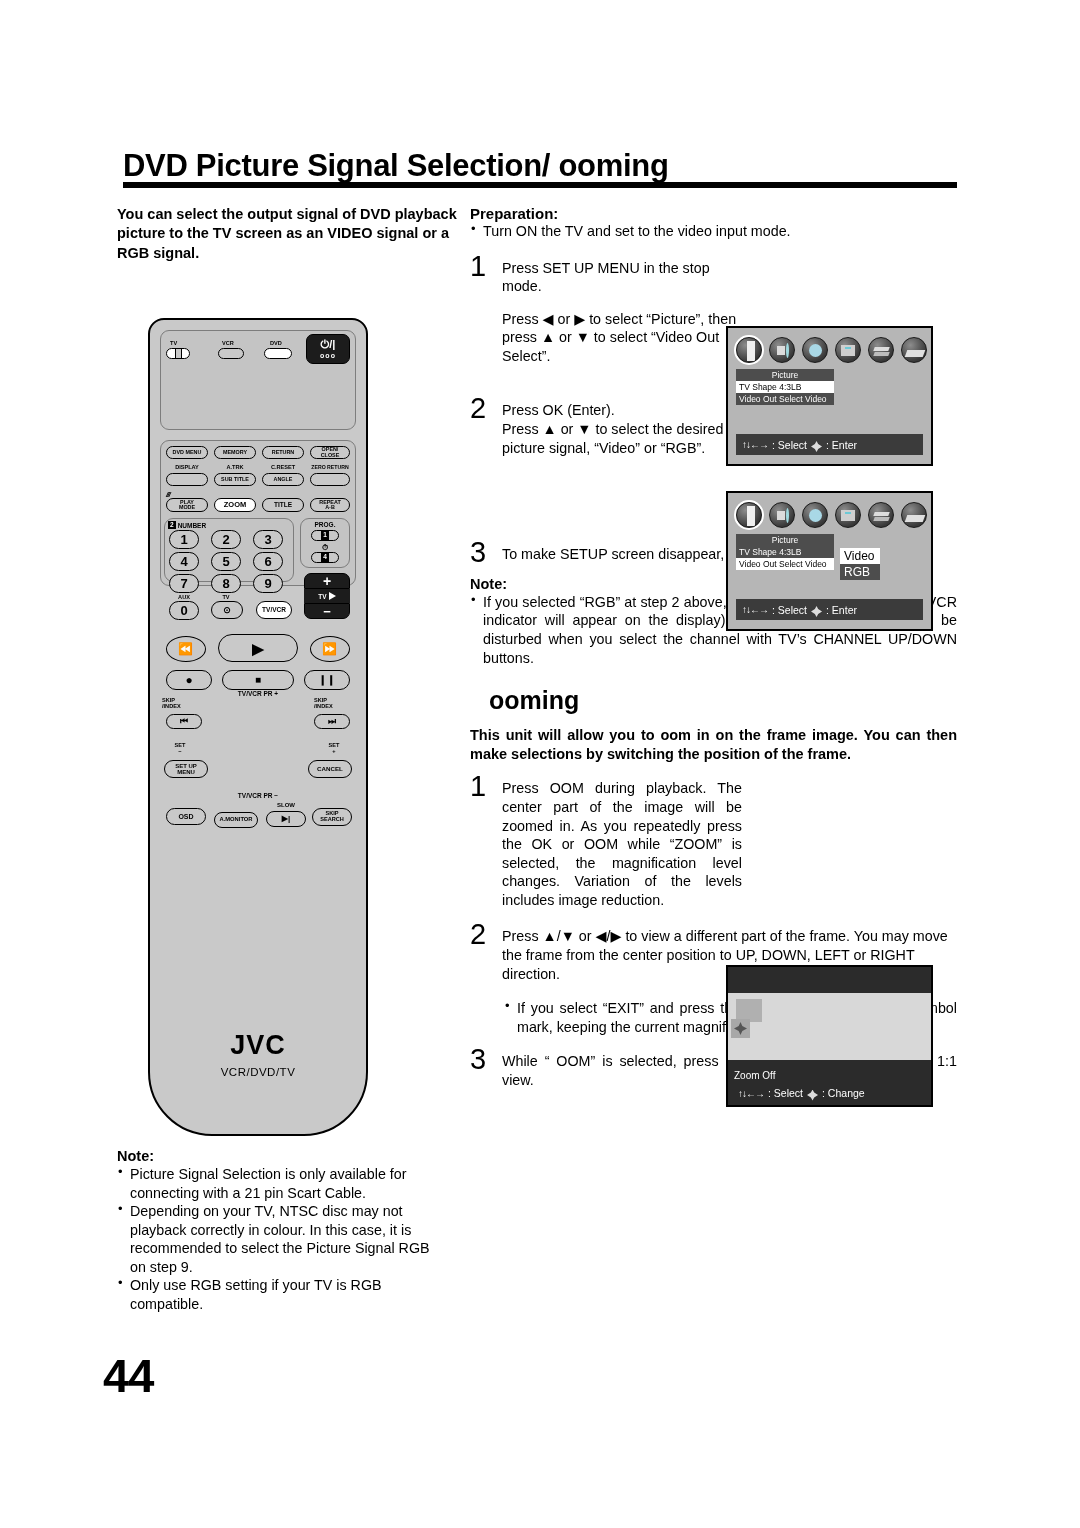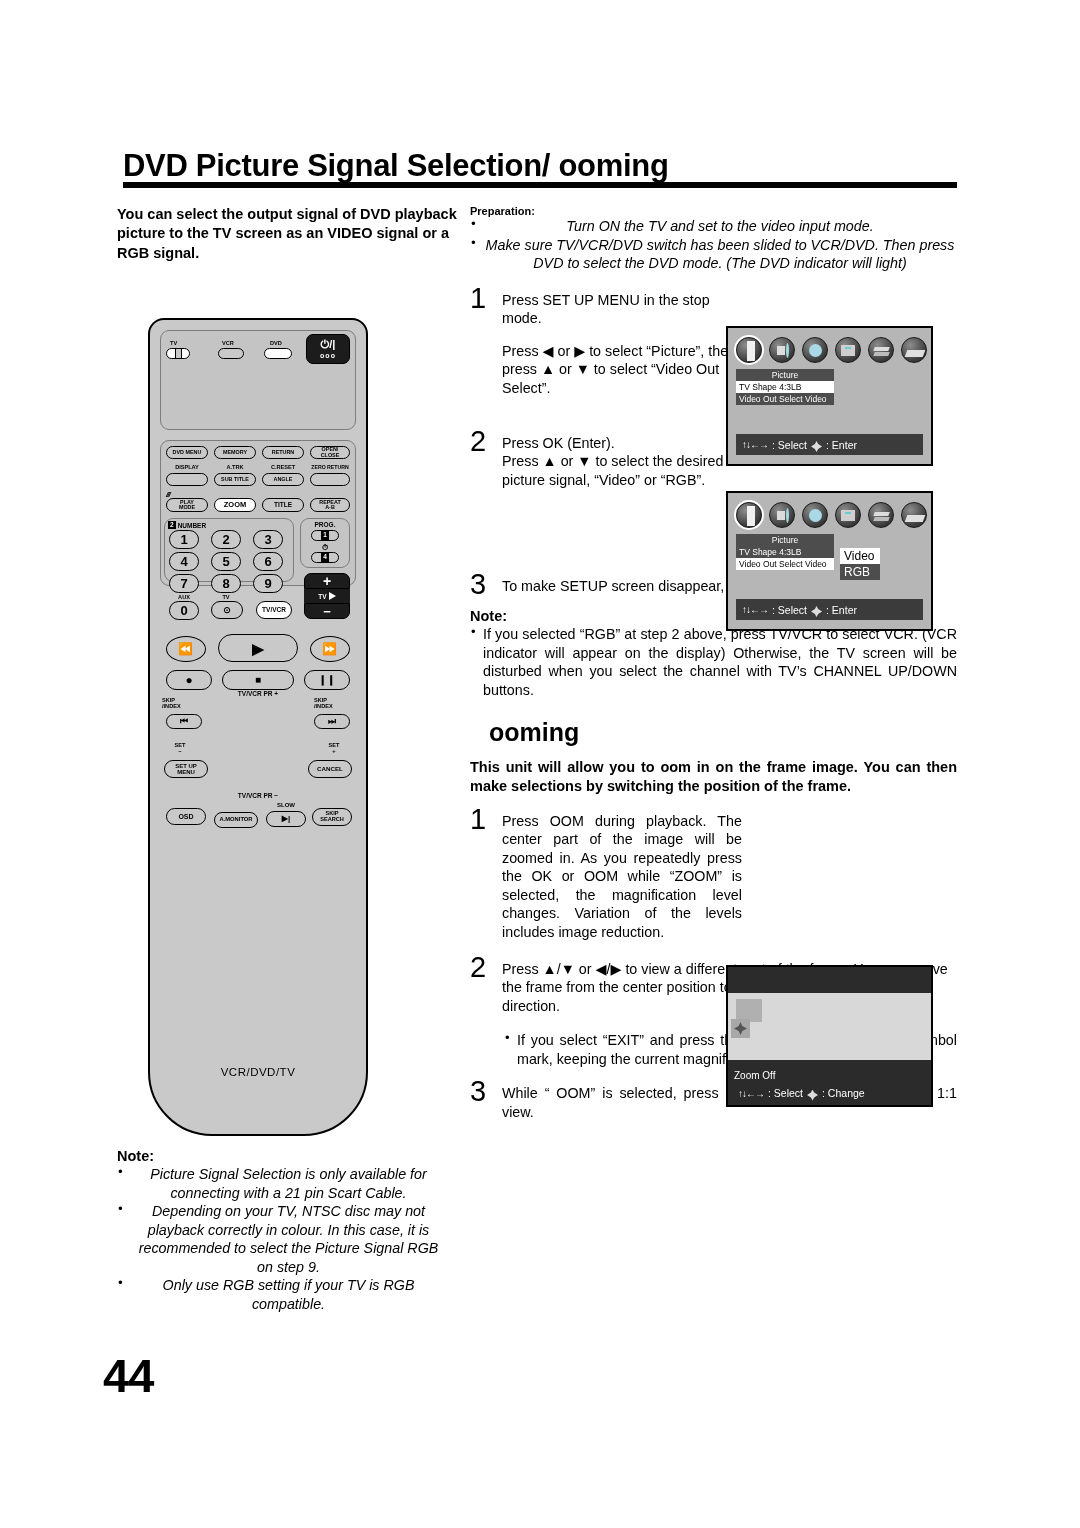--- a/index.html
+++ b/index.html
@@ -25,31 +25,31 @@
   }
 
   
   #left-col  { position:absolute; left:117px; top:205px; width:340px; }
   #right-col { position:absolute; left:470px; top:205px; width:487px; }
 
   .lead {
     font-weight:bold; font-size:14.5px; line-height:1.33;
   }
   .note-head { font-weight:bold; font-size:14.5px; margin-bottom:1px; }
-  .prep-head { font-weight:bold; font-size:11px; }
+  .prep-head { font-weight:bold; font-size:15px; }
 
   ul.bul { list-style:none; margin:0; padding:0; }
   ul.bul > li {
     position:relative; padding-left:13px; font-size:14.3px; line-height:1.30;
     margin-bottom:0px; text-align:justify;
   }
   ul.bul > li:before {
     content:"\2022"; position:absolute; left:1px; top:-1px; font-size:13px;
   }
-  ul.bul.nojust > li { text-align:center;font-style:italic; }
+  ul.bul.nojust > li { text-align:left; }
 
   
   .step { position:relative; padding-left:32px; margin-top:13px; }
   .step .num {
     position:absolute; left:0px; top:-7px;
     font-size:29px; font-weight:normal; line-height:1;
     font-family:"Liberation Sans", sans-serif;
   }
   .step .body { font-size:14.3px; line-height:1.30; }
   .step .body p { margin:0; }
@@ -337,39 +337,39 @@
 MENU</div>
   <div class="btn" style="left:160px; top:442px; width:44px; height:18px; font-size:6.2px;">CANCEL</div>
 
   <div class="btn" style="left:18px; top:490px; width:40px; height:17px; border-radius:10px; font-size:7px;">OSD</div>
   <div class="btn" style="left:66px; top:494px; width:44px; height:16px; border-radius:9px; font-size:5.8px;">A.MONITOR</div>
   <div class="lbl" style="left:118px; top:484px; width:40px; font-size:6px;">SLOW</div>
   <div class="btn" style="left:118px; top:493px; width:40px; height:16px; border-radius:9px; font-size:8px;">▶|</div>
   <div class="btn" style="left:164px; top:490px; width:40px; height:18px; border-radius:10px; white-space:pre; font-size:5.6px;">SKIP
 SEARCH</div>
 
+  <div id="jvc-logo">JVC</div>
   <div id="jvc-sub">VCR/DVD/TV</div>
 </div>
 
 <div style="position:absolute; left:117px; top:1148px; width:330px;">
   <div class="note-head">Note:</div>
   <ul class="bul nojust">
     <li>Picture Signal Selection is only available for connecting with a 21 pin Scart Cable.</li>
     <li>Depending on your TV, NTSC disc may not playback correctly in colour. In this case, it is recommended to select the Picture Signal RGB on step 9.</li>
     <li>Only use RGB setting if your TV is RGB compatible.</li>
   </ul>
 </div>
 
 <div id="page-number">44</div>
 
 <div id="right-col">
   <div class="prep-head">Preparation:</div>
   <ul class="bul nojust">
     <li>Turn ON the TV and set to the video input mode.</li>
-    <li>Make sure TV/VCR/DVD switch has been slided to VCR/DVD. Then press DVD to select the DVD mode. (The DVD indicator will light)</li>
   </ul>
 
   <div class="step" style="margin-top:18px;">
     <div class="num">1</div>
     <div class="body" style="width:240px;">
       <p>Press SET UP MENU in the stop mode.</p>
       <p class="gap">Press ◀ or ▶ to select “Picture”, then press ▲ or ▼ to select “Video Out Select”.</p>
     </div>
   </div>
 

